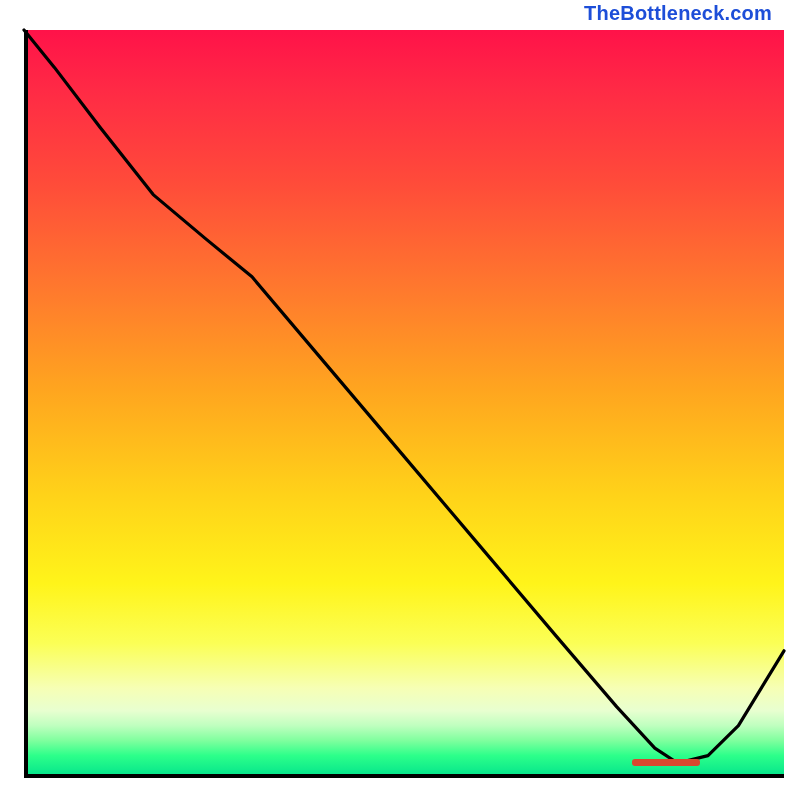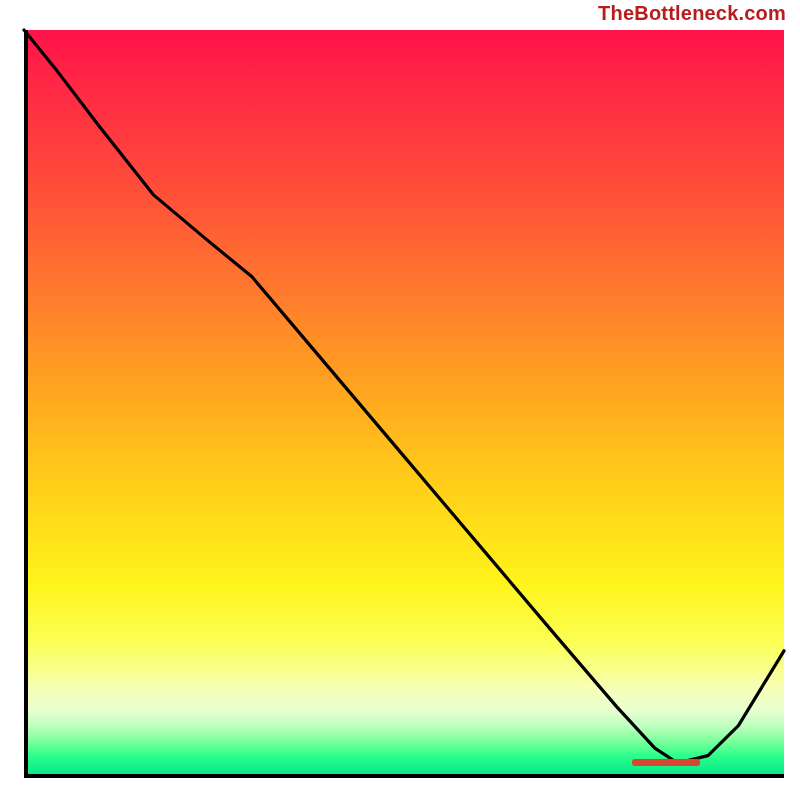--- a/index.html
+++ b/index.html
@@ -12,24 +12,24 @@
     overflow: hidden;
   }
   .wrap {
     position: relative;
     width: 800px;
     height: 800px;
   }
   .attribution {
     position: absolute;
     top: 2px;
-    right: 14px;
+    right: 28px;
     font-size: 20px;
     font-weight: 600;
-    color: #b91c1c;
+    color: #1d4ed8;
     letter-spacing: 0.2px;
   }
   .plot {
     position: absolute;
     left: 24px;
     top: 30px;
     width: 760px;
     height: 748px;
     background: linear-gradient(to bottom,
       #ff1249 0%,

